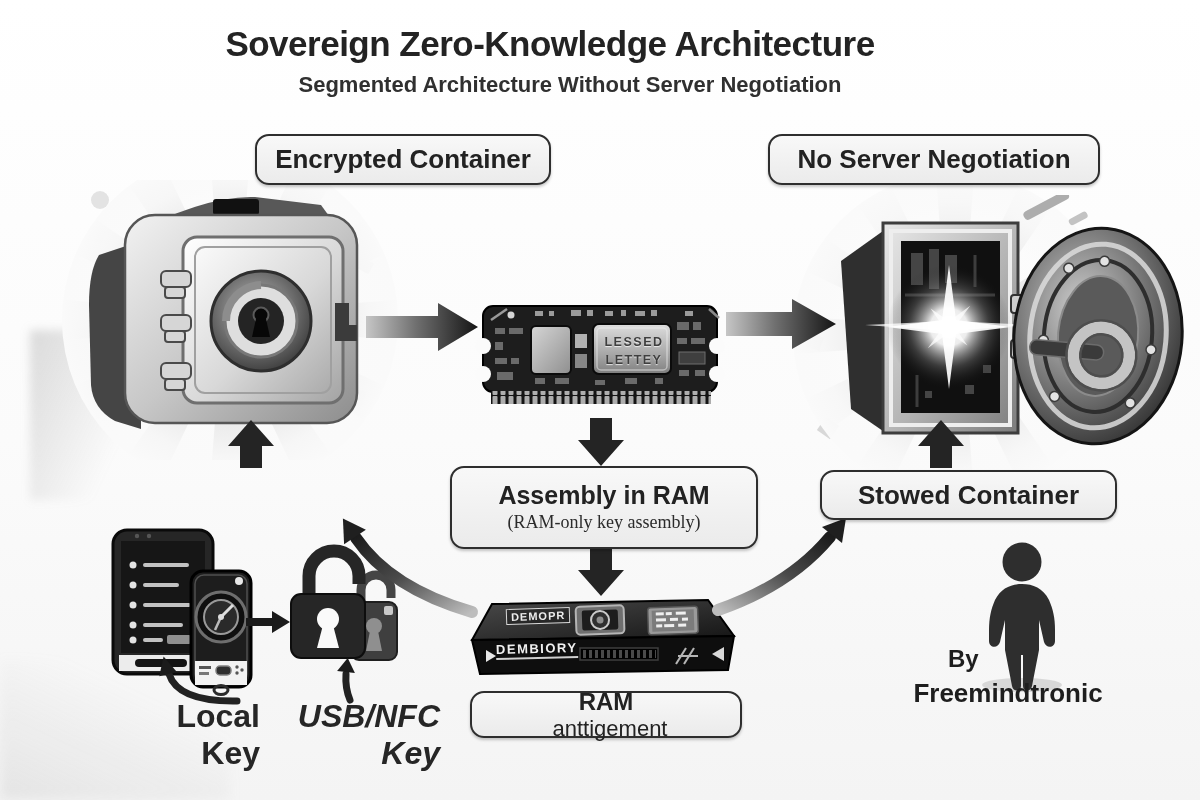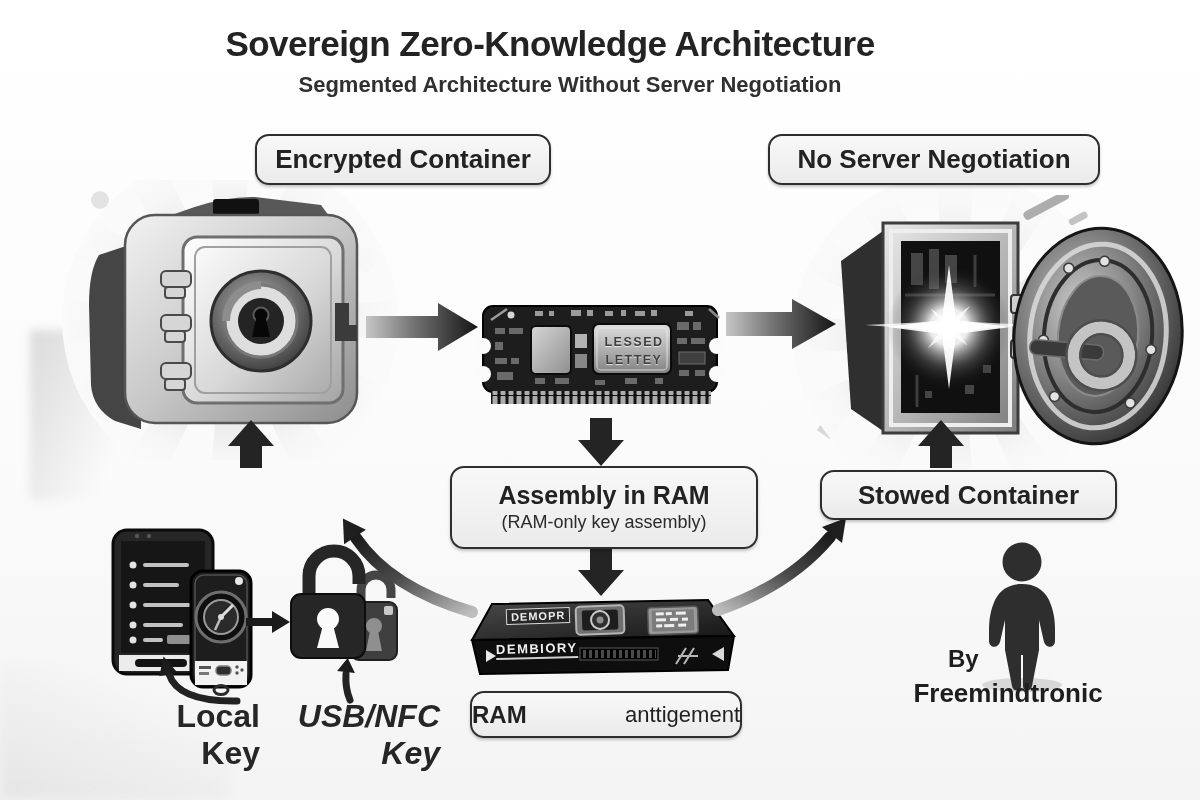--- a/index.html
+++ b/index.html
@@ -17,23 +17,23 @@
     display:flex;align-items:center;justify-content:center;flex-direction:column;
     background:linear-gradient(180deg,#f8f8f8,#ebebeb);
     border:2.5px solid #2e2e2e;border-radius:14px;
     box-shadow:0 2px 3px rgba(0,0,0,.22);
     font-weight:700;color:#222;z-index:3;
   }
   .bx-encrypted{left:255px;top:134px;width:292px;height:47px;font-size:26px;}
   .bx-noserver{left:768px;top:134px;width:328px;height:47px;font-size:26px;}
   .bx-segment{left:113px;top:470px;width:268px;height:47px;font-size:27px;}
   .bx-assembly{left:450px;top:466px;width:304px;height:79px;font-size:25px;line-height:1.1;}
-  .bx-assembly .sub{font-size:18px;font-weight:400;margin-top:3px;color:#2b2b2b;}
+  .bx-assembly .sub{font-size:18px;font-weight:400;margin-top:3px;color:#2b2b2b;font-family:Liberation Serif, serif;}
   .bx-stowed{left:808px;top:470px;width:293px;height:46px;font-size:26px;margin-left:12px;}
-  .bx-ram{left:470px;top:691px;width:268px;height:43px;flex-direction:row;font-size:24px;justify-content:space-between;}
+  .bx-ram{left:470px;top:691px;width:268px;height:43px;flex-direction:column;font-size:24px;}
   .bx-ram .rest{font-weight:400;font-size:22px;margin-left:8px;}
   .caption{font-size:32px;font-weight:600;color:#262626;text-align:right;z-index:3;}
   .cap-local{left:110px;top:698px;width:150px;}
   .cap-usb{left:270px;top:698px;width:170px;font-style:italic;}
   .byline{left:948px;top:645px;font-size:24px;font-weight:700;z-index:3;}
   .brand{left:900px;top:678px;width:216px;text-align:center;font-size:26px;font-weight:700;z-index:3;}
   
   .burst{z-index:0;}
   .illus{z-index:1;}
   .arrows{left:0;top:0;z-index:2;pointer-events:none;}

